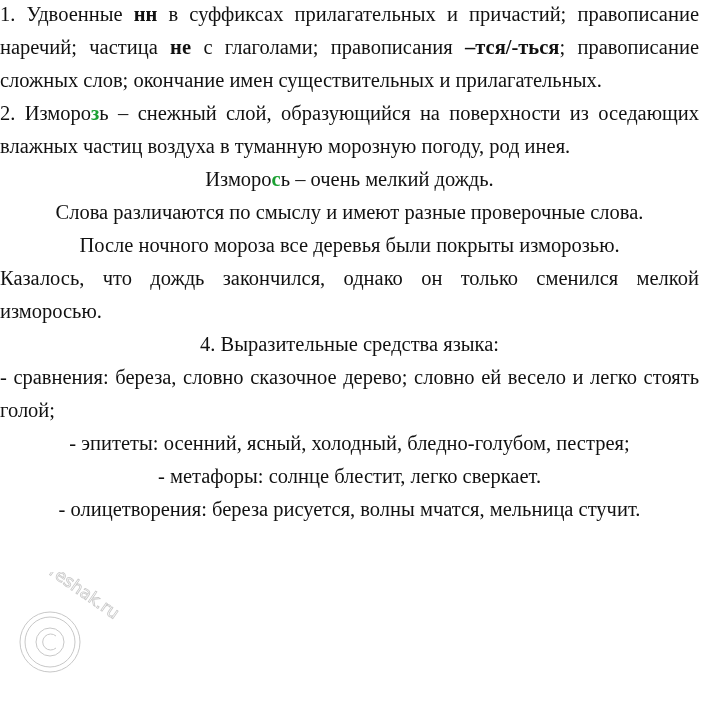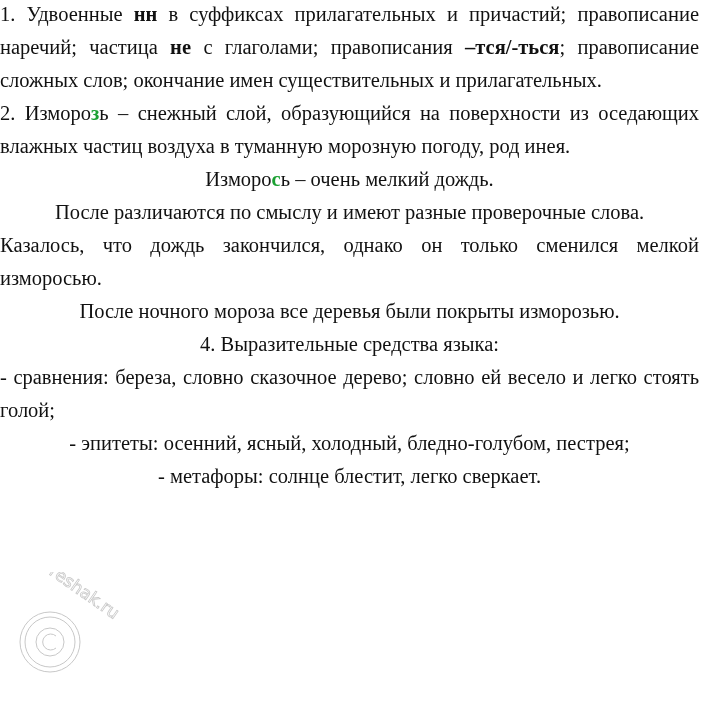--- a/index.html
+++ b/index.html
@@ -47,34 +47,35 @@
 <body>
 
 <div class="doc">
 
   <p class="p1"><span>1. Удвоенные </span><b>нн</b><span> в суффиксах прилагательных и причастий; правописание наречий; частица </span><b>не</b><span> с глаголами; правописания </span><b>–тся/-ться</b><span>; правописание сложных слов; окончание имен существительных и прилагательных.</span></p>
 
   <p class="gap"><span>2. </span><span>Изморо</span><span class="green">з</span><span>ь</span><span> – снежный слой, образующийся на поверхности из оседающих влажных частиц воздуха в туманную морозную погоду, род инея.</span></p>
 
   <p class="gap nojust"><span>Изморо</span><span class="green">с</span><span>ь</span><span> – очень мелкий дождь.</span></p>
 
-  <p class="gap nojust">После различаются по смыслу и имеют разные проверочные слова.</p>
+  <p class="gap nojust">Слова различаются по смыслу и имеют разные проверочные слова.</p>
+
+  <p class="gap nojust">После ночного мороза все деревья были покрыты изморозью.</p>
 
   <p class="gap">Казалось, что дождь закончился, однако он только сменился мелкой изморосью.</p>
-
-  <p class="gap nojust">После ночного мороза все деревья были покрыты изморозью.</p>
 
   <p class="gap nojust">4. Выразительные средства языка:</p>
 
   <p class="gap">- сравнения: береза, словно сказочное дерево; словно ей весело и легко стоять голой;</p>
 
   <p class="gap nojust">- эпитеты: осенний, ясный, холодный, бледно-голубом, пестрея;</p>
 
   <p class="gap nojust">- метафоры: солнце блестит, легко сверкает.</p>
 
+  <p class="gap nojust">- олицетворения: береза рисуется, волны мчатся, мельница стучит.</p>
 
 </div>
 
 <div class="watermark">
   <svg width="120" height="110" viewBox="0 0 120 110">
     <circle cx="42" cy="70" r="30" fill="none" stroke="#9a9a9a" stroke-width="1"></circle>
     <circle cx="42" cy="70" r="25" fill="none" stroke="#9a9a9a" stroke-width="1"></circle>
     <circle cx="42" cy="70" r="14" fill="none" stroke="#9a9a9a" stroke-width="1"></circle>
     <path d="M48 64 A8 8 0 1 0 48 76" fill="none" stroke="#9a9a9a" stroke-width="1"></path>
     <text x="22" y="20" font-family="DejaVu Sans, sans-serif" font-size="17" fill="none" stroke="#9a9a9a" stroke-width="0.8" transform="rotate(35 60 40)">reshak.ru</text>

